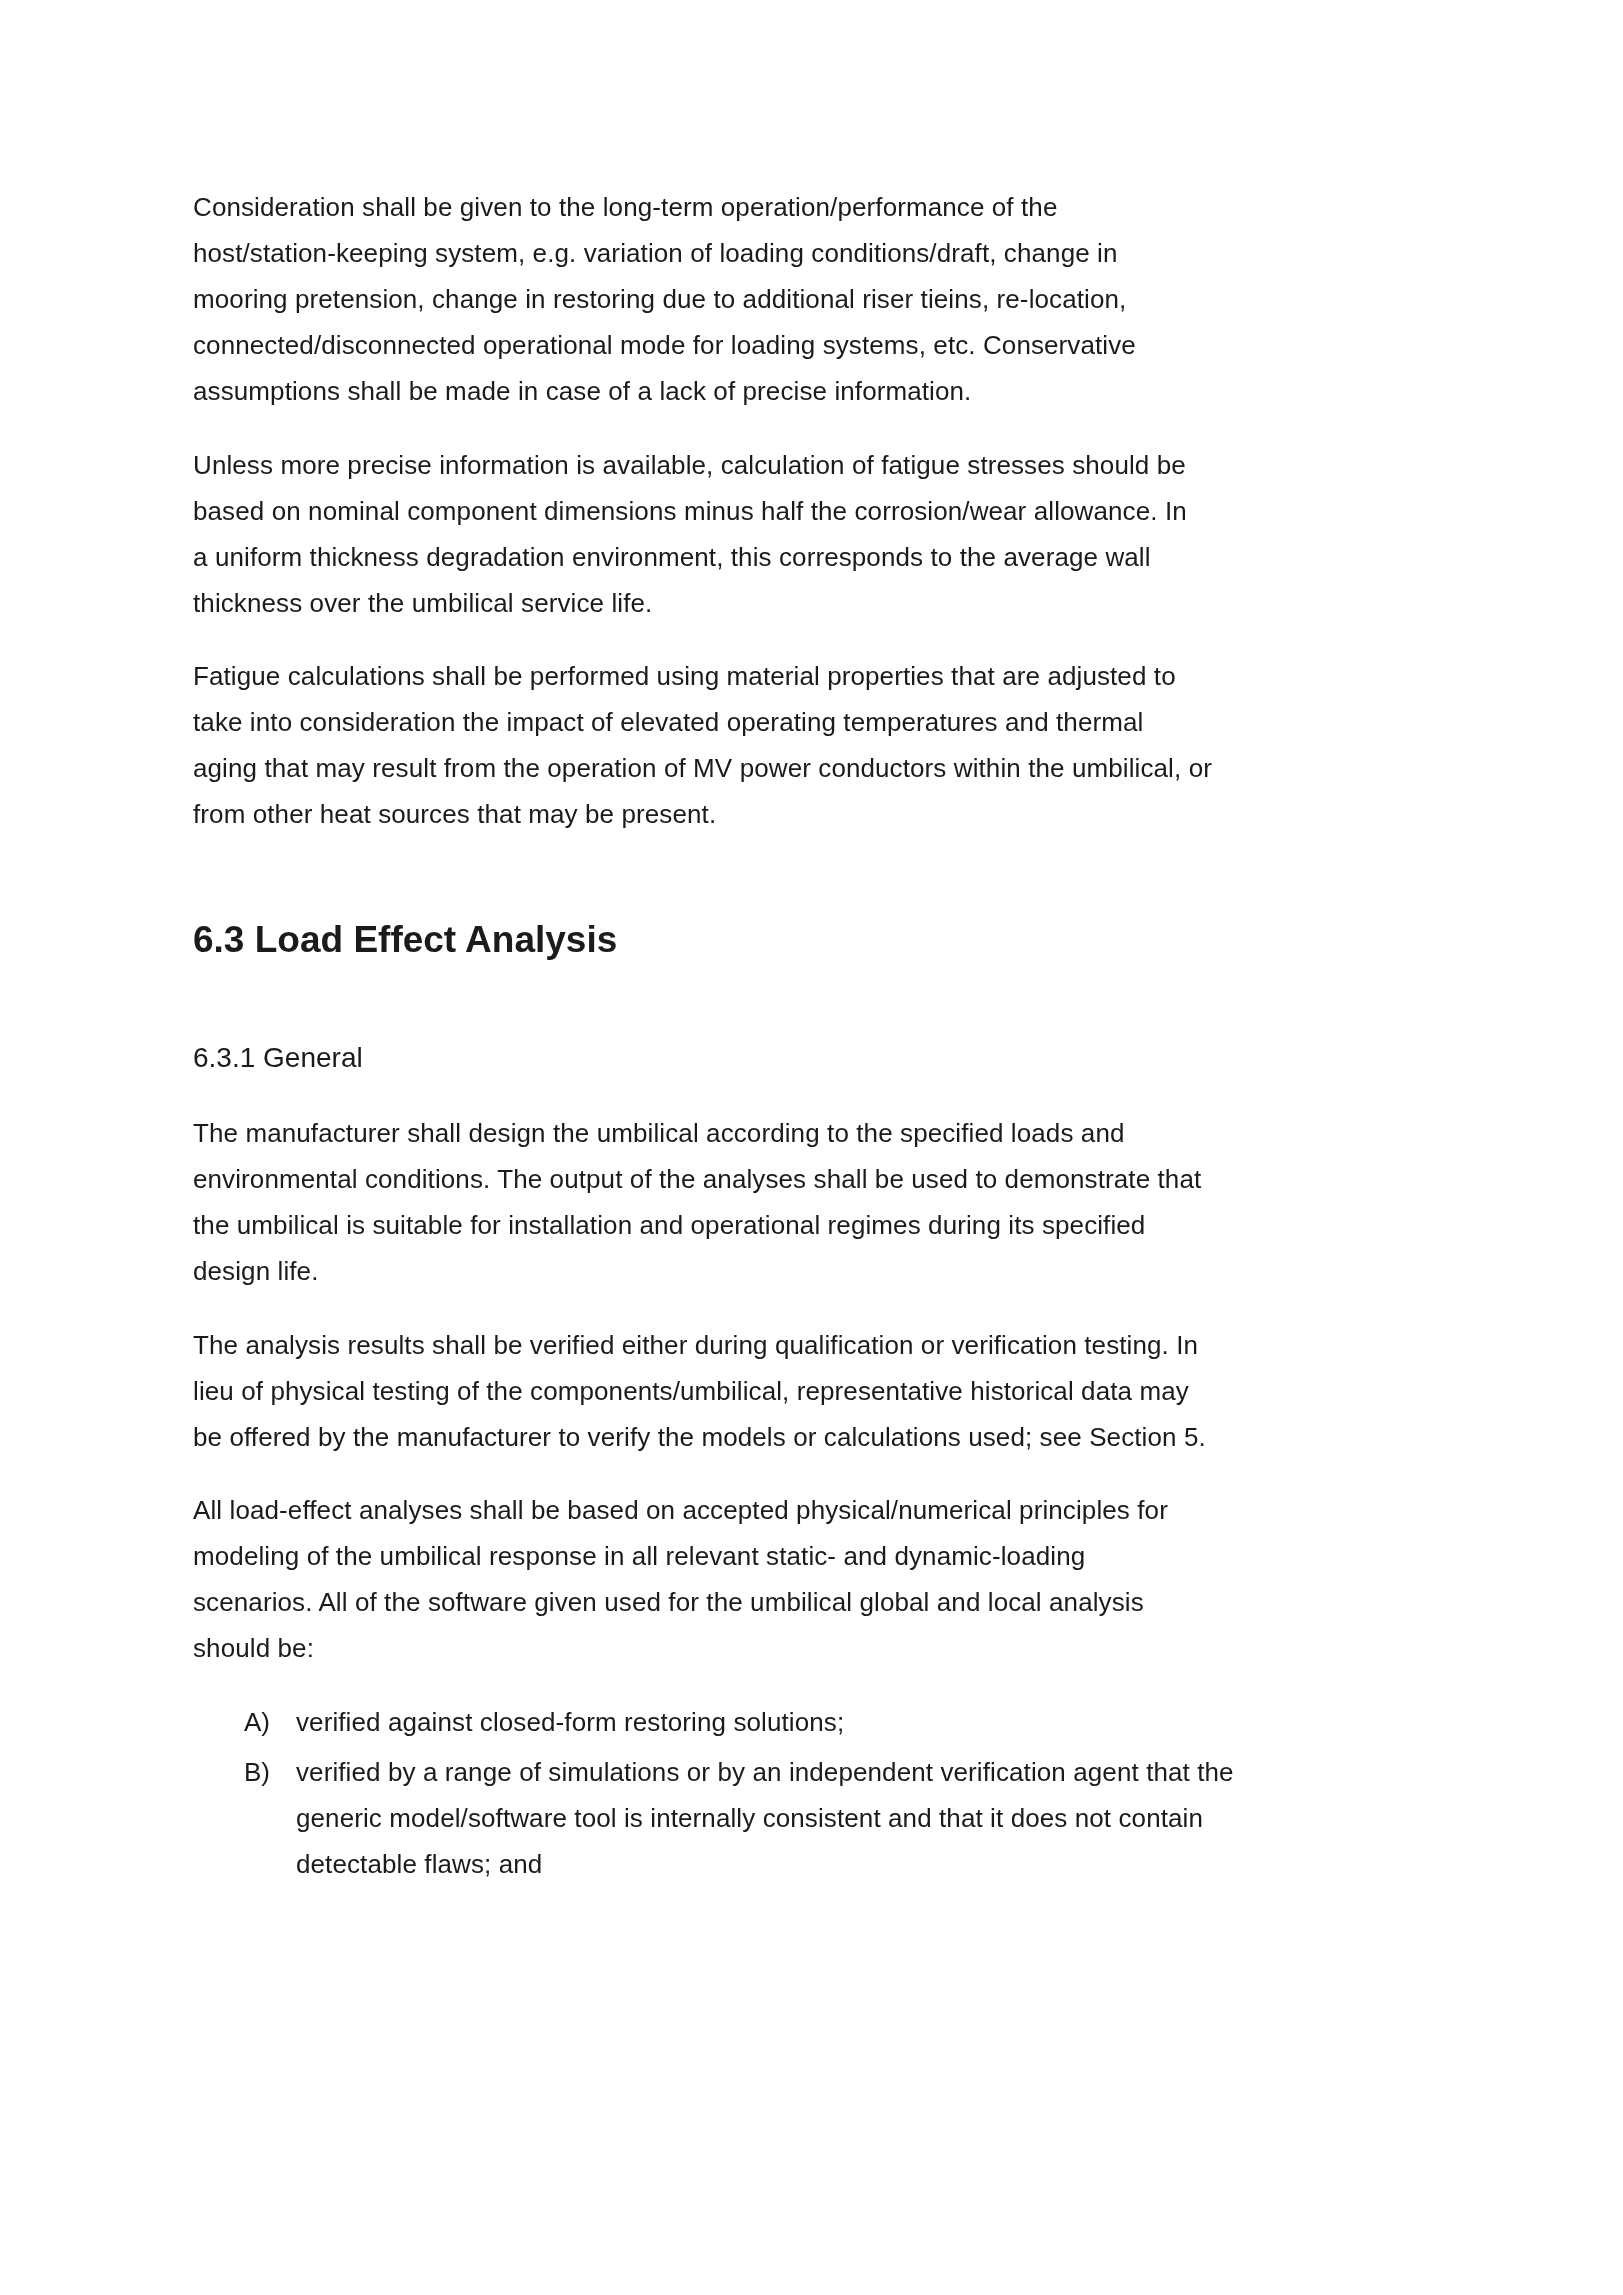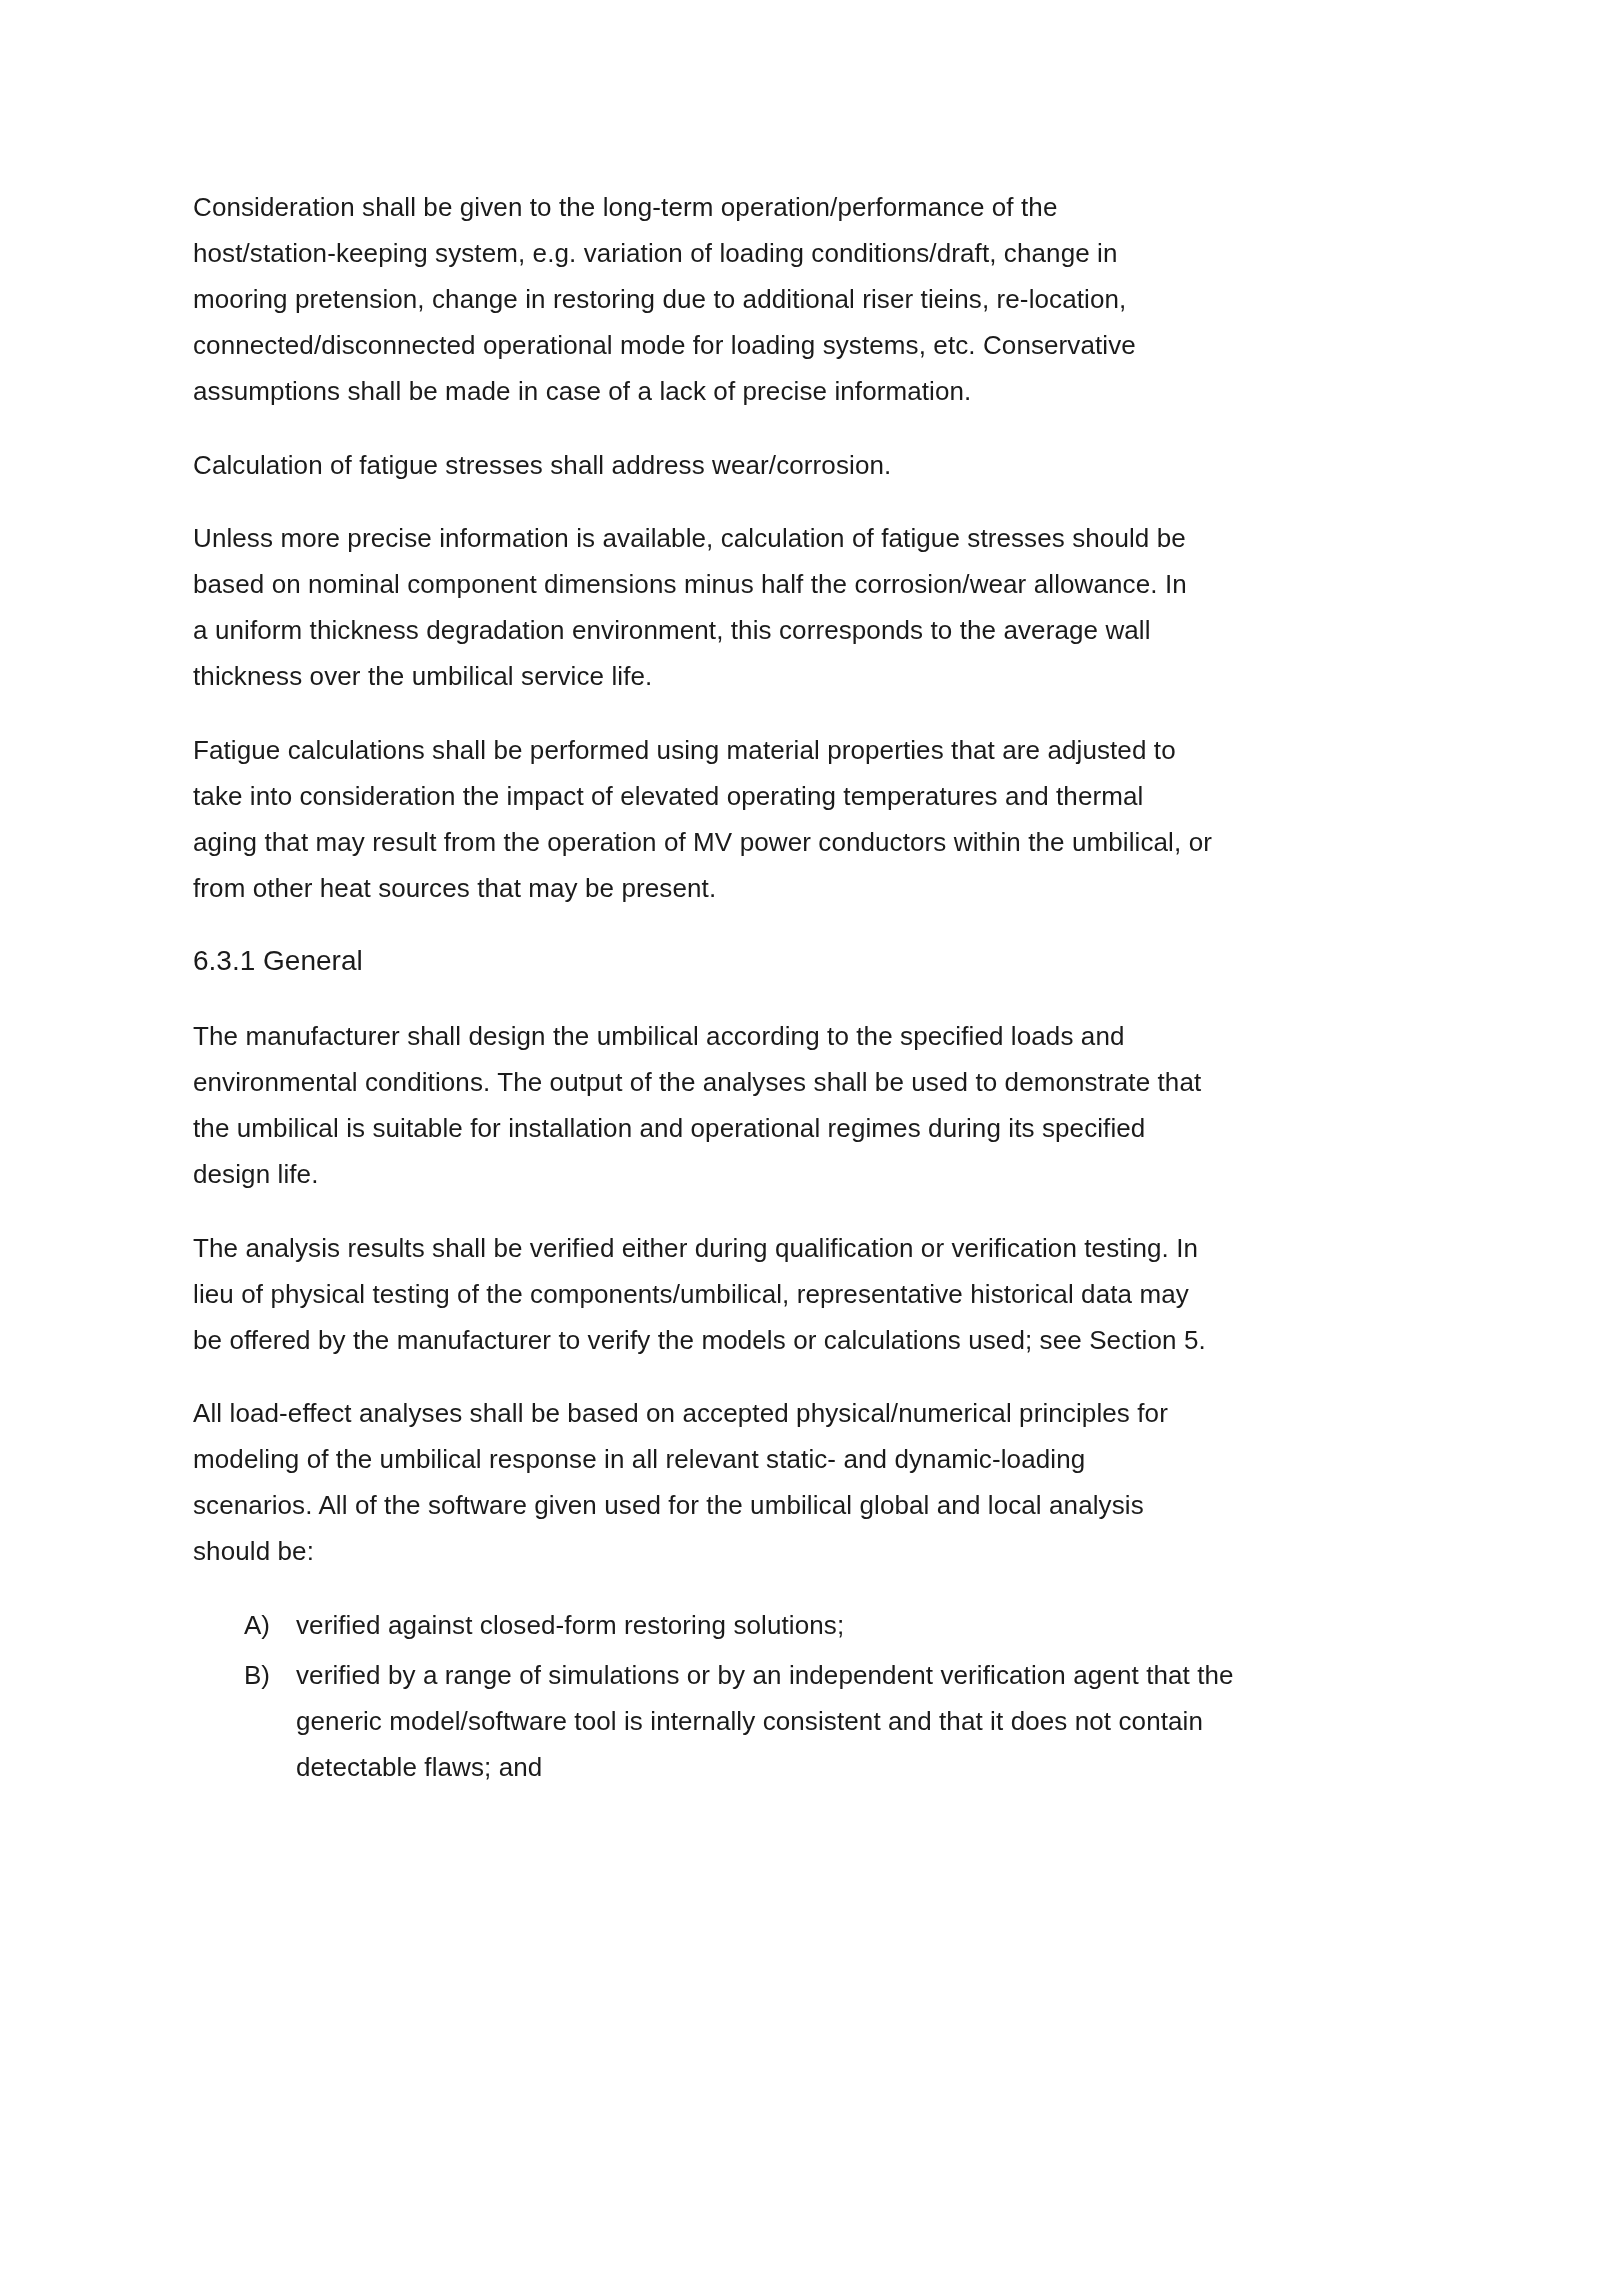--- a/index.html
+++ b/index.html
@@ -67,32 +67,32 @@
 
 <div class="page">
 
   <p class="body-para">Consideration shall be given to the long-term operation/performance of the
 host/station-keeping system, e.g. variation of loading conditions/draft, change in
 mooring pretension, change in restoring due to additional riser tieins, re-location,
 connected/disconnected operational mode for loading systems, etc. Conservative
 assumptions shall be made in case of a lack of precise information.</p>
 
 
-  <p class="body-para">Calculation of fatigue stresses shall address wear/corrosion.</p>
 
   <p class="body-para">Unless more precise information is available, calculation of fatigue stresses should be
 based on nominal component dimensions minus half the corrosion/wear allowance. In
 a uniform thickness degradation environment, this corresponds to the average wall
 thickness over the umbilical service life.</p>
 
   <p class="body-para">Fatigue calculations shall be performed using material properties that are adjusted to
 take into consideration the impact of elevated operating temperatures and thermal
 aging that may result from the operation of MV power conductors within the umbilical, or
 from other heat sources that may be present.</p>
 
+  <h2 class="section-heading">6.3 Load Effect Analysis</h2>
 
   <h3 class="subsection-heading">6.3.1 General</h3>
 
   <p class="body-para">The manufacturer shall design the umbilical according to the specified loads and
 environmental conditions. The output of the analyses shall be used to demonstrate that
 the umbilical is suitable for installation and operational regimes during its specified
 design life.</p>
 
   <p class="body-para">The analysis results shall be verified either during qualification or verification testing. In
 lieu of physical testing of the components/umbilical, representative historical data may

